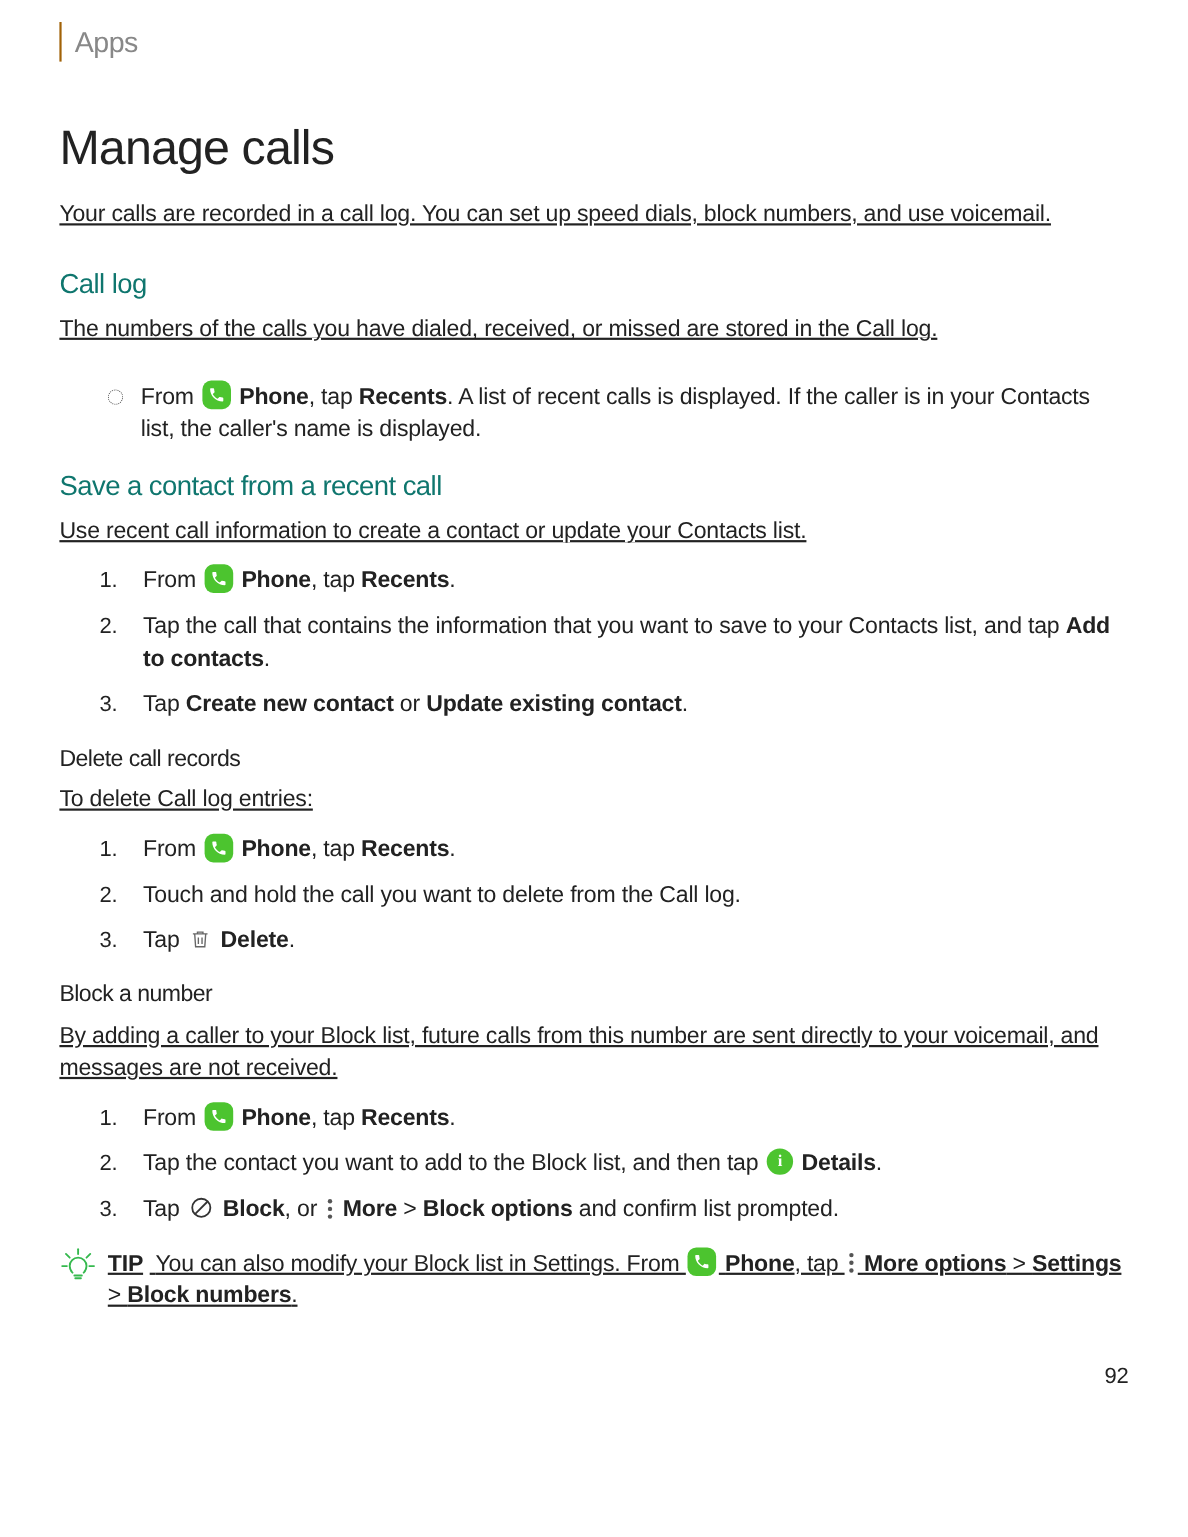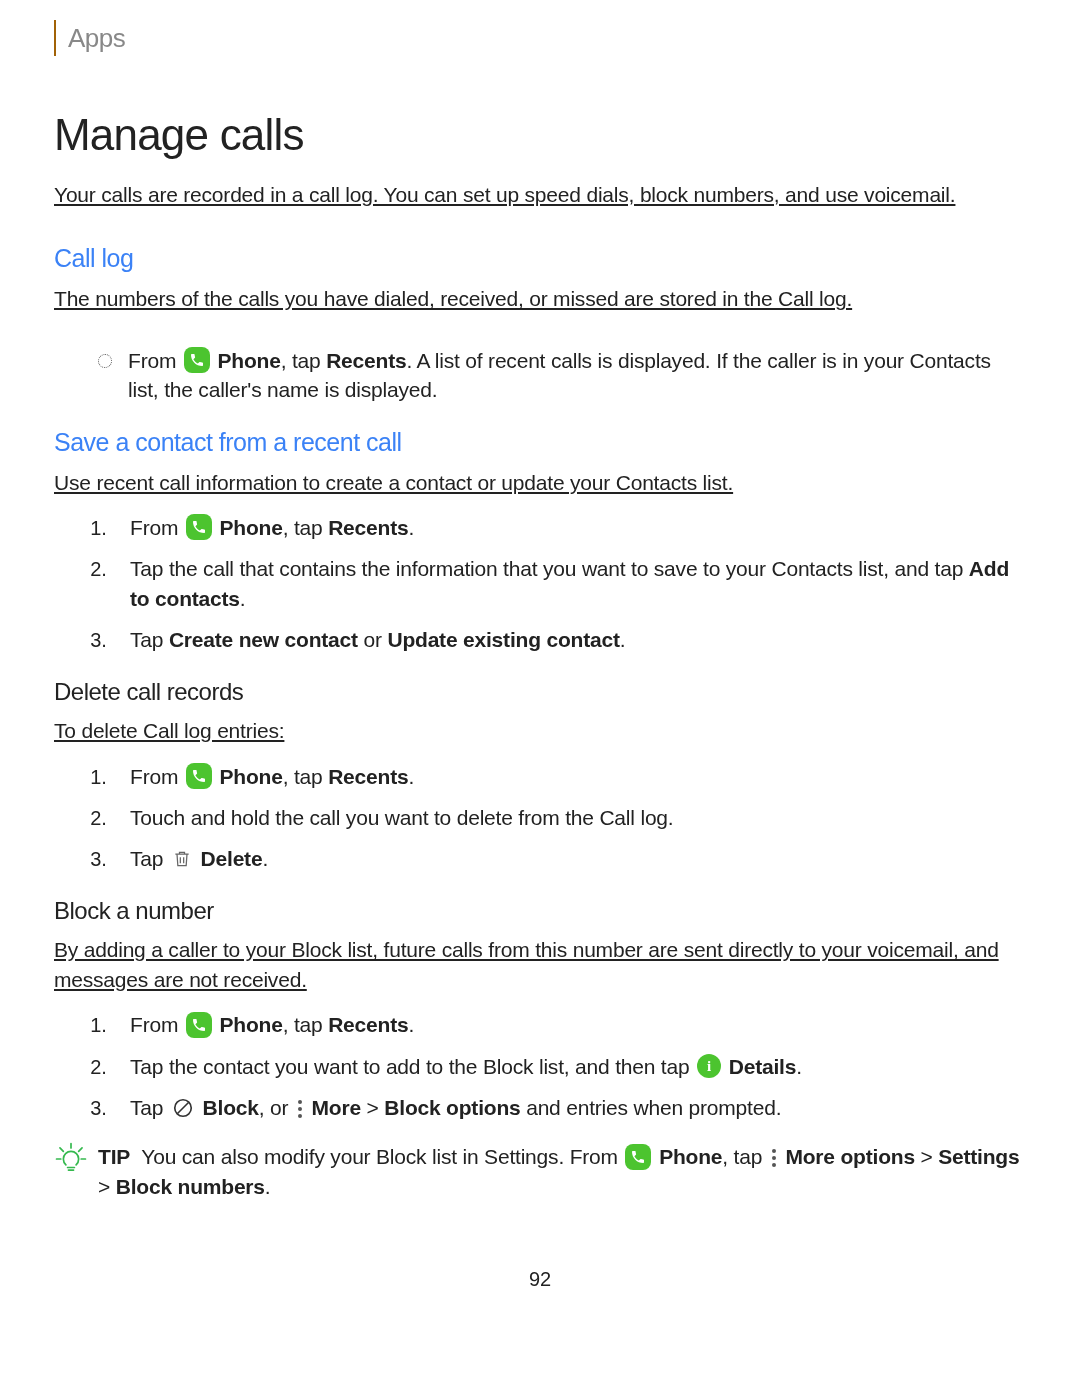--- a/index.html
+++ b/index.html
@@ -30,27 +30,27 @@
     margin-bottom: 14px;
     letter-spacing: -0.8px;
   }
   p.body-text {
     margin-bottom: 32px;
     text-decoration: underline;
   }
   h2.sub-title {
     font-size: 25px;
     font-weight: 400;
-    color: #3b82f6;
+    color: #0f766e;
     margin-top: 20px;
     margin-bottom: 8px;
     letter-spacing: -0.5px;
   }
   h3.sub-sub-title {
-    font-size: 24px;
+    font-size: 21px;
     font-weight: 400;
     color: #222;
     margin-top: 20px;
     margin-bottom: 8px;
     letter-spacing: -0.5px;
   }
   ul.bullet {
     list-style: none;
     padding-left: 44px;
   }
@@ -129,32 +129,33 @@
   .more-icon span {
     width: 4px; height: 4px;
     background: #555;
     border-radius: 50%;
   }
   
   .tip-block {
     position: relative;
     padding-left: 44px;
     margin-bottom: 24px;
+    text-decoration: underline;
   }
   .tip-icon {
     position: absolute;
     left: 0; top: 0;
     width: 34px; height: 34px;
   }
   .tip-icon svg { width: 34px; height: 34px; }
   .tip-label { font-weight: 700; margin-right: 6px; }
   .page-num {
-    text-align: center;
+    text-align: right;
     font-size: 20px;
-    margin-top: 64px;
+    margin-top: 44px;
     color: #222;
   }
 </style>
 </head>
 <body>
 
 <div class="breadcrumb">Apps</div>
 
 <h1 class="section-title">Manage calls</h1>
 <p class="body-text">Your calls are recorded in a call log. You can set up speed dials, block numbers, and use voicemail.</p>
@@ -241,21 +242,21 @@
           <circle cx="12" cy="12" r="9"></circle>
           <line x1="6" y1="18" x2="18" y2="6"></line>
         </svg>
       </span>
     <span class="bold">Block</span><span>, or </span>
     <span class="more-icon">
         <span></span>
         <span></span>
         <span></span>
       </span>
-    <span class="bold">More</span><span> &gt; </span><span class="bold">Block options</span><span> and entries when prompted.</span>
+    <span class="bold">More</span><span> &gt; </span><span class="bold">Block options</span><span> and confirm list prompted.</span>
   </li>
 </ol>
 
 <div class="tip-block">
   <span class="tip-icon">
     <svg viewBox="0 0 40 40">
       <g stroke="#35b94e" stroke-width="2" fill="none" stroke-linecap="round">
         <line x1="20" y1="2" x2="20" y2="7"></line>
         <line x1="7" y1="7" x2="11" y2="11"></line>
         <line x1="33" y1="7" x2="29" y2="11"></line>

